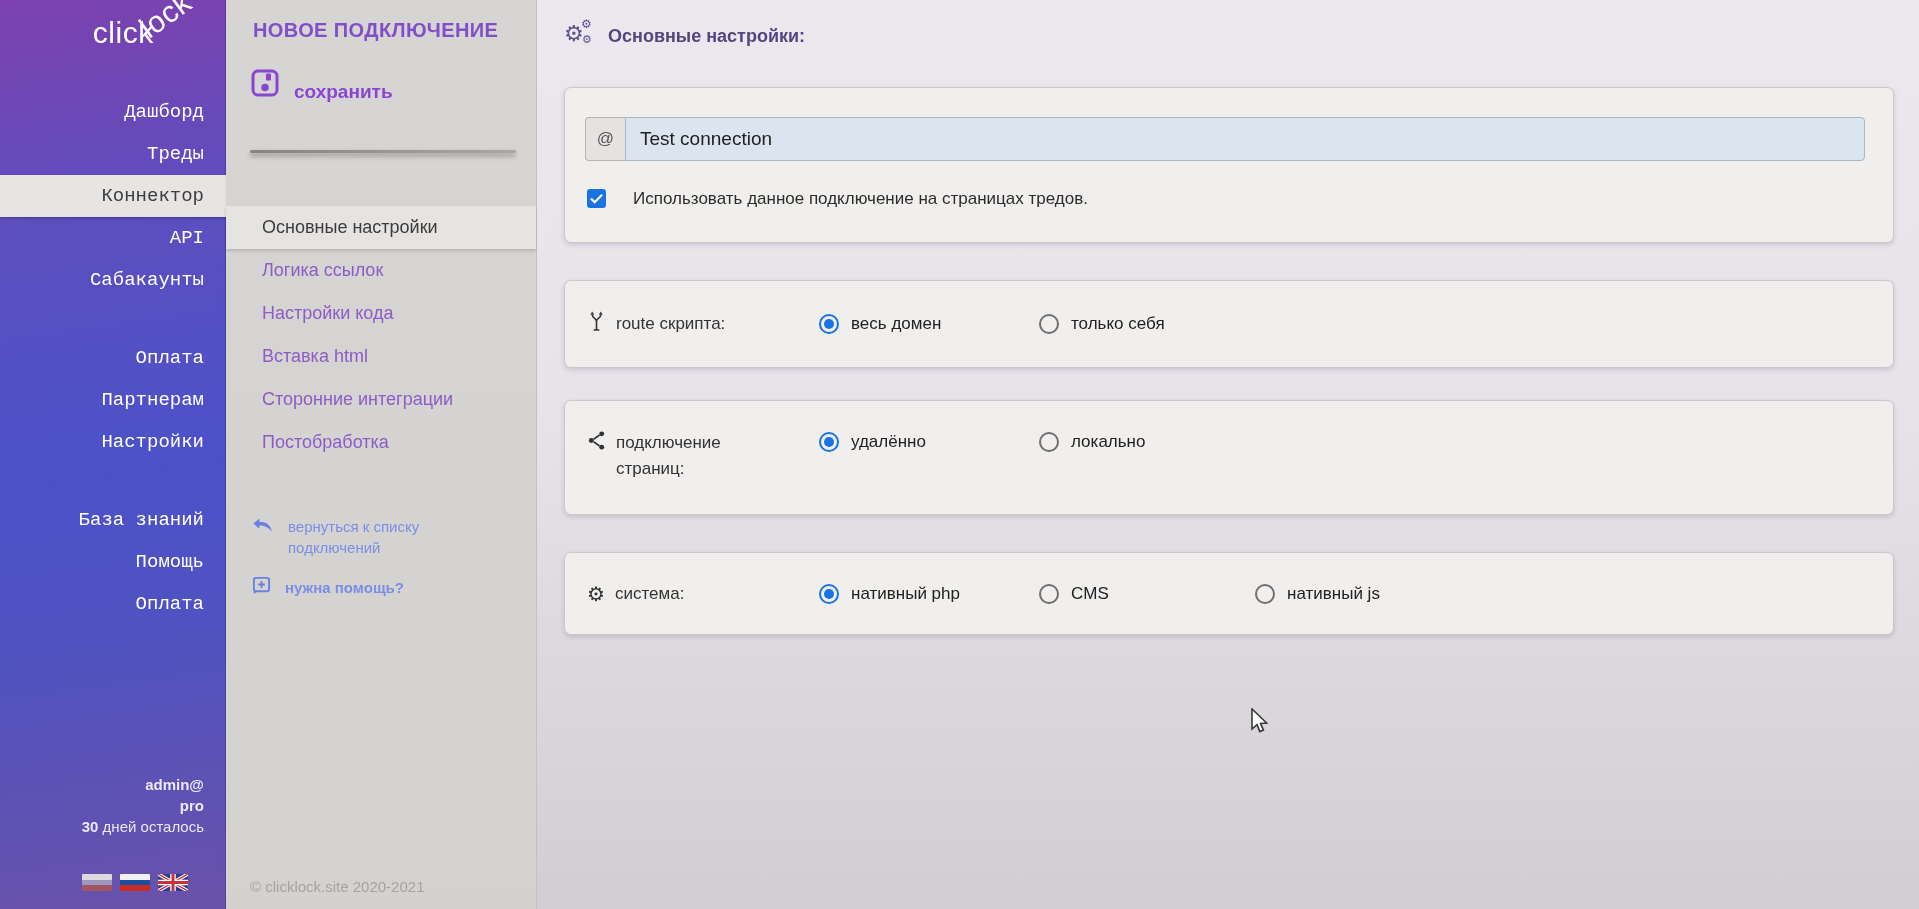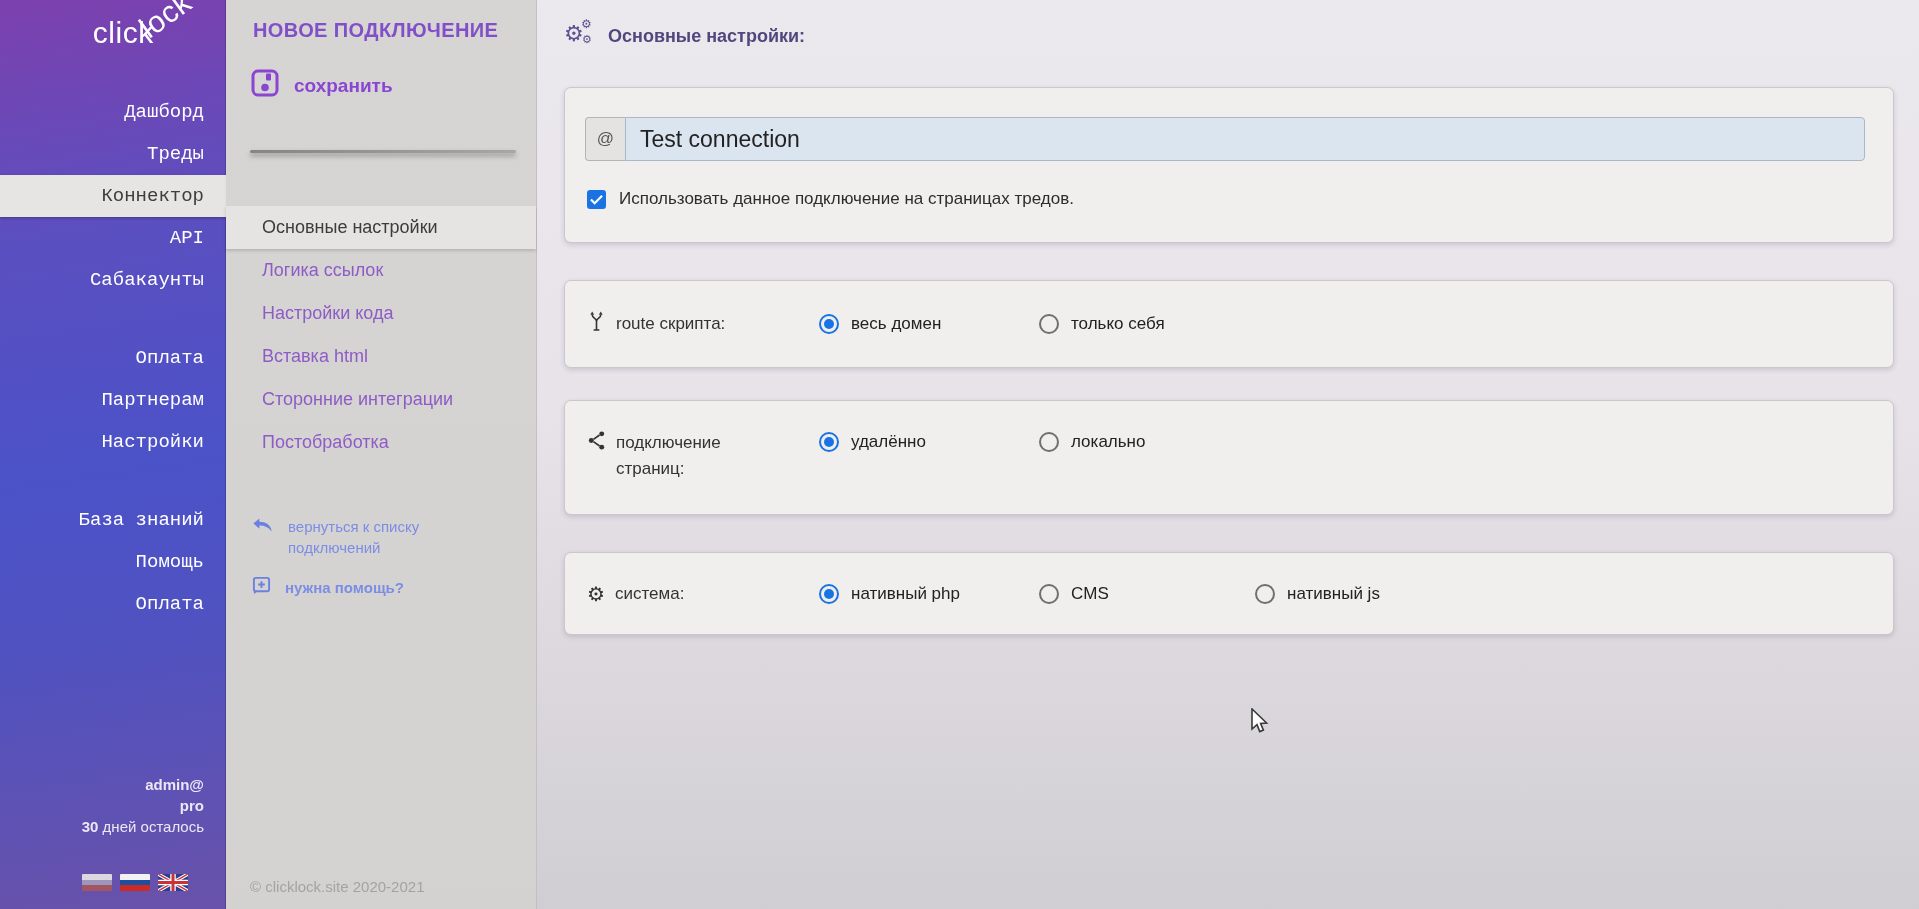--- a/index.html
+++ b/index.html
@@ -36,21 +36,21 @@
 
   
   .submenu{
     position:absolute;left:226px;top:0;width:310px;height:909px;
     background:linear-gradient(180deg,#d7d5d3 0%,#d4d2d0 100%);
     border-right:1px solid #c3c0c5;
     box-shadow:2px 0 5px rgba(60,50,80,.10);
   }
   .submenu-title{position:absolute;top:19px;left:27px;margin:0;font-size:20px;
     color:#8150c8;font-weight:700;letter-spacing:.4px;white-space:nowrap;}
-  .save-btn{position:absolute;top:64px;left:20px;display:flex;align-items:center;gap:14px;
+  .save-btn{position:absolute;top:64px;left:20px;display:flex;align-items:flex-end;gap:14px;
     background:none;border:none;padding:4px;color:#8a46d2;font-size:19px;font-weight:700;
     font-family:"Liberation Sans",sans-serif;cursor:pointer;}
   .divider{position:absolute;top:150px;left:24px;width:266px;height:3px;border-radius:2px;
     background:linear-gradient(to right,#878583,#a9a7a5);box-shadow:0 3px 5px rgba(0,0,0,.35);}
   .submenu-nav{position:absolute;top:206px;left:0;width:100%;}
   .submenu-item{height:43px;line-height:43px;padding-left:36px;font-size:18px;color:#8d5cc6;cursor:pointer;}
   .submenu-item.active{background:#e6e4e2;color:#3c3c3c;box-shadow:0 2px 3px rgba(0,0,0,.15);}
   .back-link{position:absolute;top:516px;left:26px;display:flex;gap:14px;color:#7b8de4;
     font-size:15px;line-height:21px;cursor:pointer;}
   .back-link .txt{width:170px;}
@@ -73,23 +73,23 @@
   .card1{top:87px;height:156px;}
   .card2{top:280px;height:88px;}
   .card3{top:400px;height:115px;}
   .card4{top:552px;height:83px;}
 
   .input-group{position:absolute;left:20px;right:28px;top:29px;height:44px;display:flex;}
   .input-prefix{width:40px;background:#e5e3e1;border:1px solid #b6b4b2;border-right:none;
     border-radius:4px 0 0 4px;display:flex;align-items:center;justify-content:center;
     font-size:17px;color:#565656;box-sizing:border-box;}
   .name-input{flex:1;background:#dbe5f0;border:1px solid #a9b7c6;border-radius:0 4px 4px 0;
-    font-size:23px;color:#222;padding:0 14px;font-family:"Liberation Sans",sans-serif;outline:none;box-sizing:border-box;}
-
-  .checkbox-row{position:absolute;left:22px;top:101px;display:flex;align-items:center;gap:13px;
+    font-size:19px;color:#222;padding:0 14px;font-family:"Liberation Sans",sans-serif;outline:none;box-sizing:border-box;}
+
+  .checkbox-row{position:absolute;left:22px;top:101px;display:flex;gap:27px;
     font-size:17px;color:#2d2d2d;cursor:pointer;}
   .checkbox{width:19px;height:19px;background:#1973e3;border-radius:3px;
     display:flex;align-items:center;justify-content:center;flex:0 0 auto;}
 
   .card-label{position:absolute;left:22px;top:0;height:100%;display:flex;align-items:center;gap:10px;
     font-size:17px;color:#333;}
   .card-label .lbl{max-width:165px;line-height:26px;}
   .card3 .card-label{align-items:flex-start;padding-top:29px;box-sizing:border-box;}
   .icon-ink{color:#333;flex:0 0 auto;}
   .gear-glyph{font-size:20px;line-height:20px;color:#333;}

